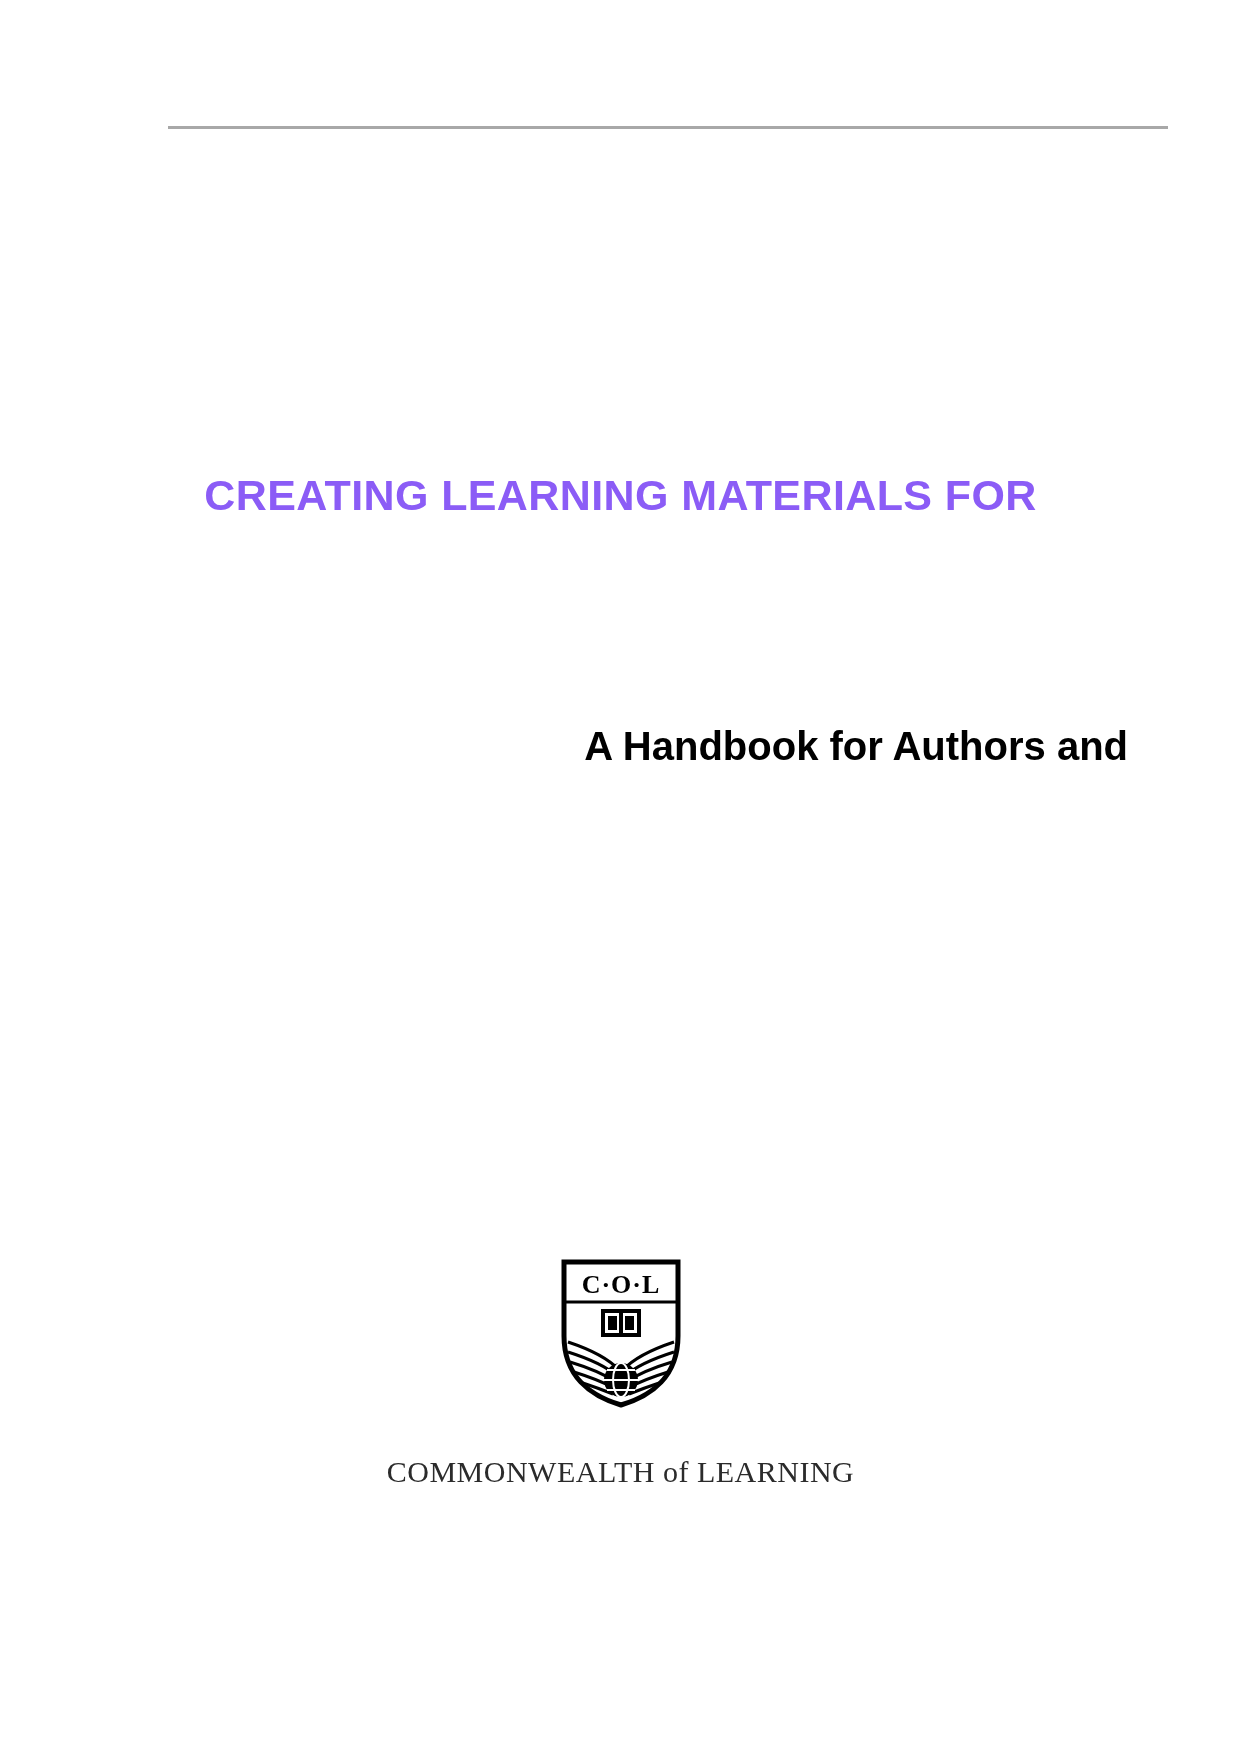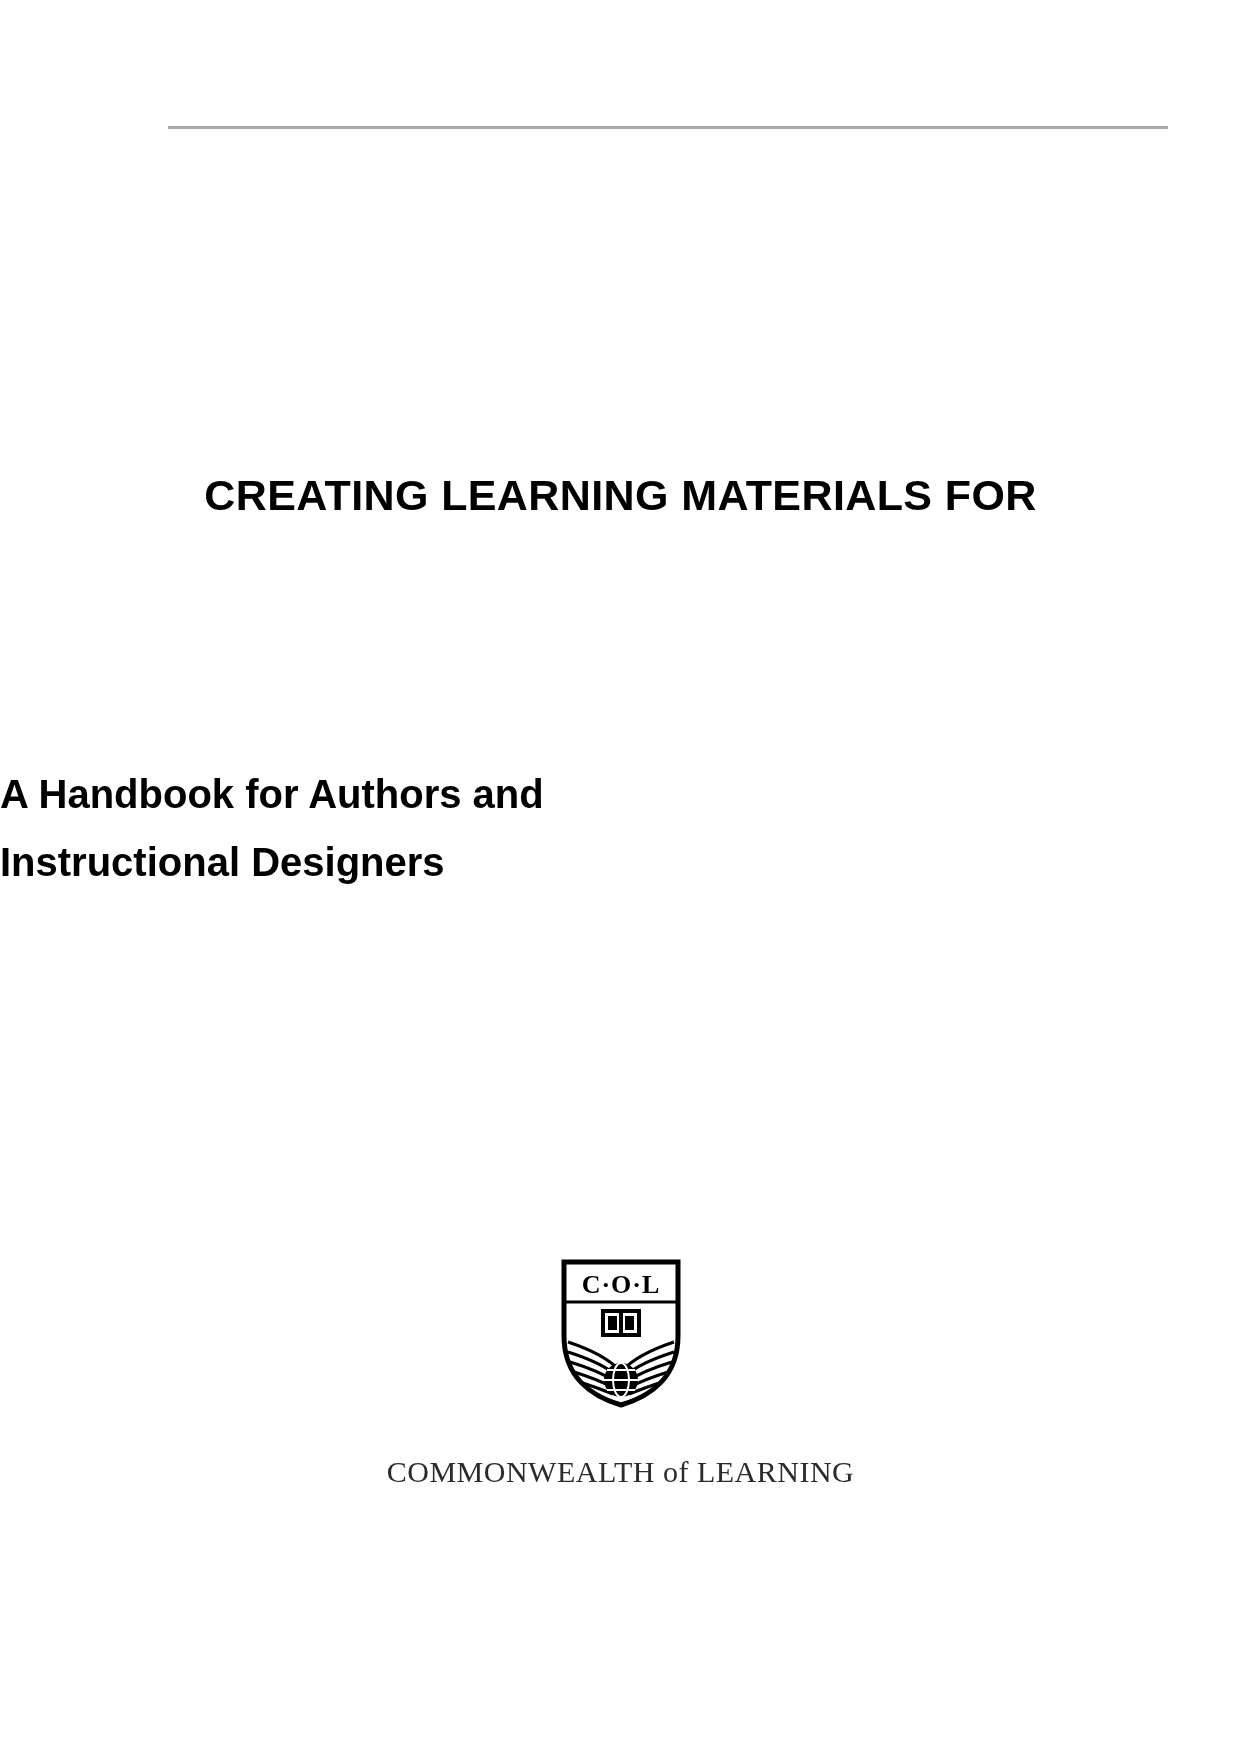--- a/index.html
+++ b/index.html
@@ -39,30 +39,30 @@
     top: 452px;
     width: 1241px;
     text-align: center;
   }
   .title-line {
     font-family: "Liberation Sans", sans-serif;
     font-weight: bold;
     font-size: 43px;
     letter-spacing: 0.4px;
     line-height: 86px;
-    color: #000000;
+    color: #8b5cf6;
     white-space: nowrap;
   }
 
   .subtitle-block {
     position: absolute;
     left: 0;
-    top: 760px;
+    top: 712px;
     width: 1128px;
-    text-align: left;
+    text-align: right;
   }
   .subtitle-line {
     font-family: "Liberation Sans", sans-serif;
     font-weight: bold;
     font-size: 40px;
     line-height: 68px;
     color: #000;
     white-space: nowrap;
   }
 
@@ -101,21 +101,20 @@
 <div class="page">
 
   <div class="top-rule"></div>
 
   <div class="title-block">
     <div class="title-line">CREATING LEARNING MATERIALS FOR</div>
   </div>
 
   <div class="subtitle-block">
     <div class="subtitle-line">A Handbook for Authors and</div>
-    <div class="subtitle-line">Instructional Designers</div>
   </div>
 
   <div class="logo-wrap">
     <svg class="logo-svg" width="130" height="150" viewBox="0 0 130 150">
 
       <path d="M8 4 L122 4 L122 78 C122 118 96 138 65 147 C34 138 8 118 8 78 Z" fill="#ffffff" stroke="#000000" stroke-width="5"></path>
 
       <line x1="8" y1="44" x2="122" y2="44" stroke="#000000" stroke-width="3"></line>
 
       <text x="65" y="35" text-anchor="middle" font-family="Liberation Serif, serif" font-size="26" letter-spacing="1" fill="#000000">C·O·L</text>

